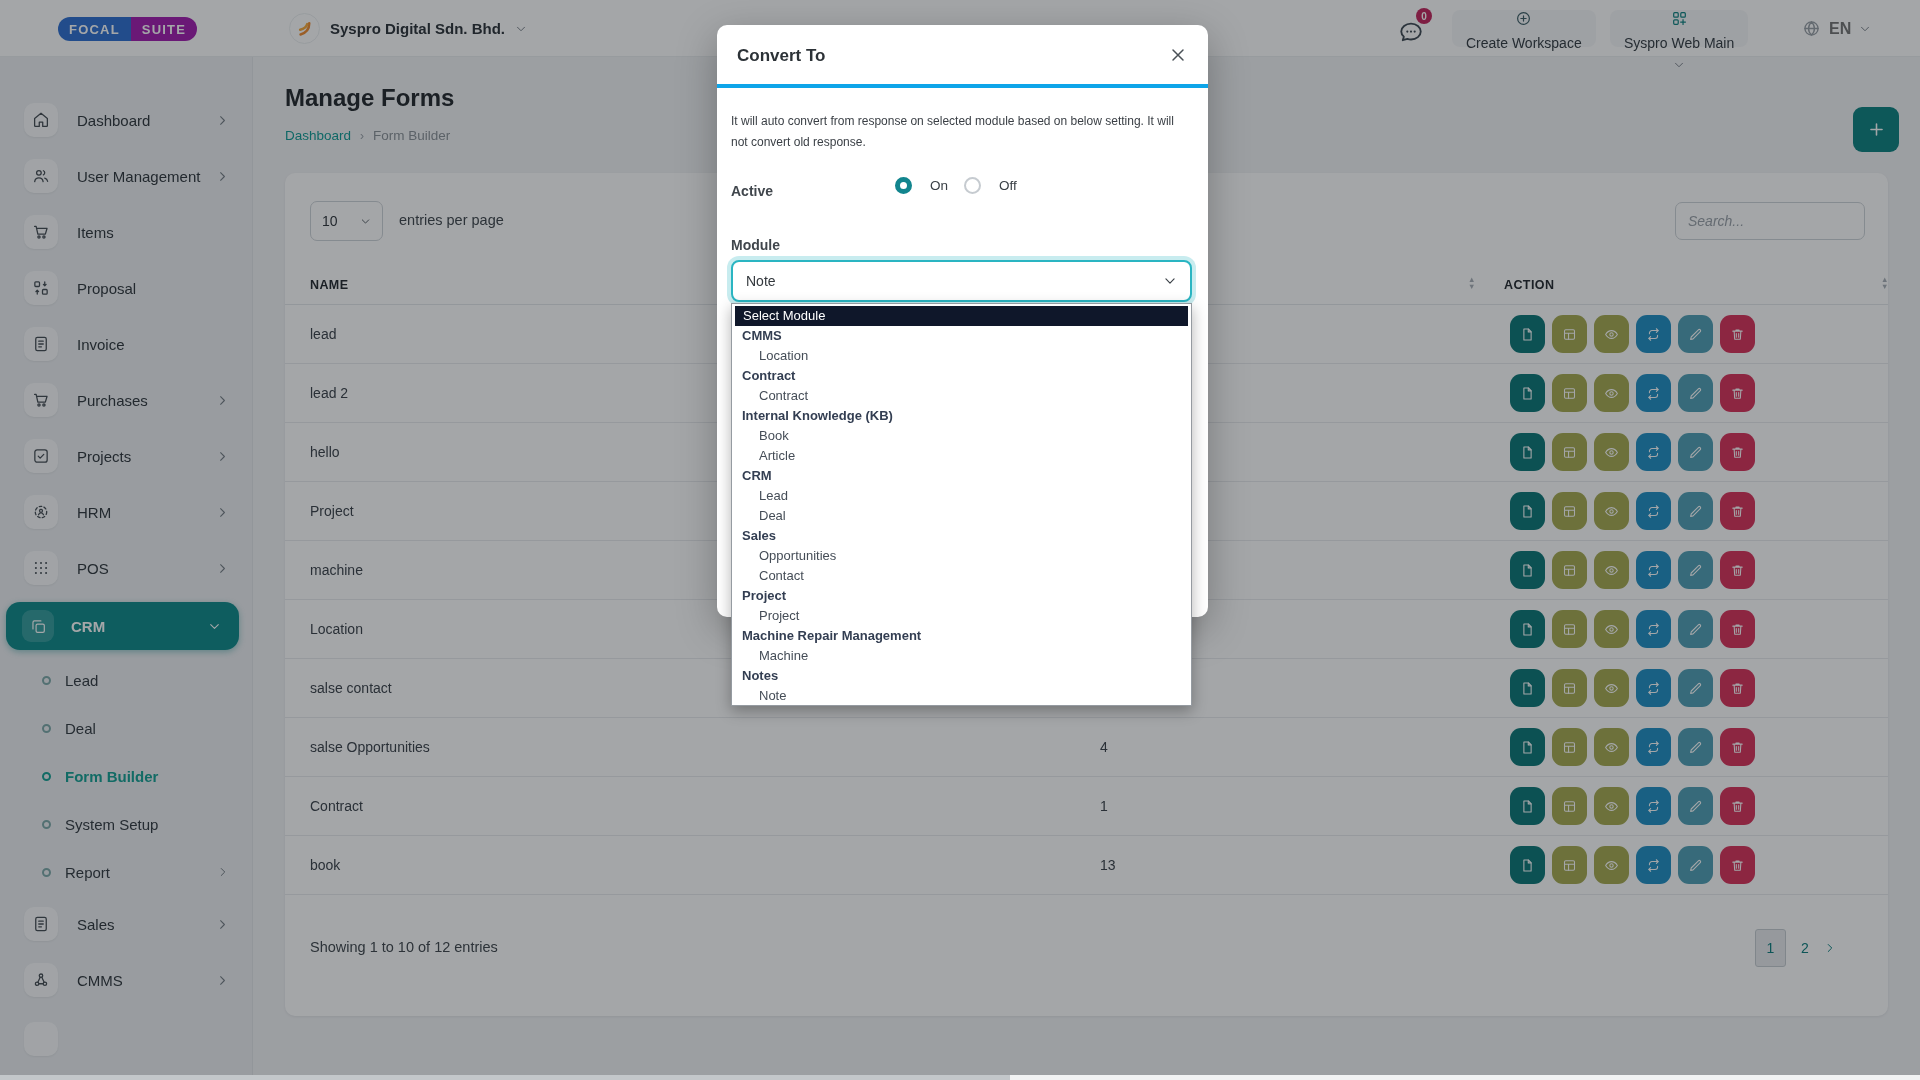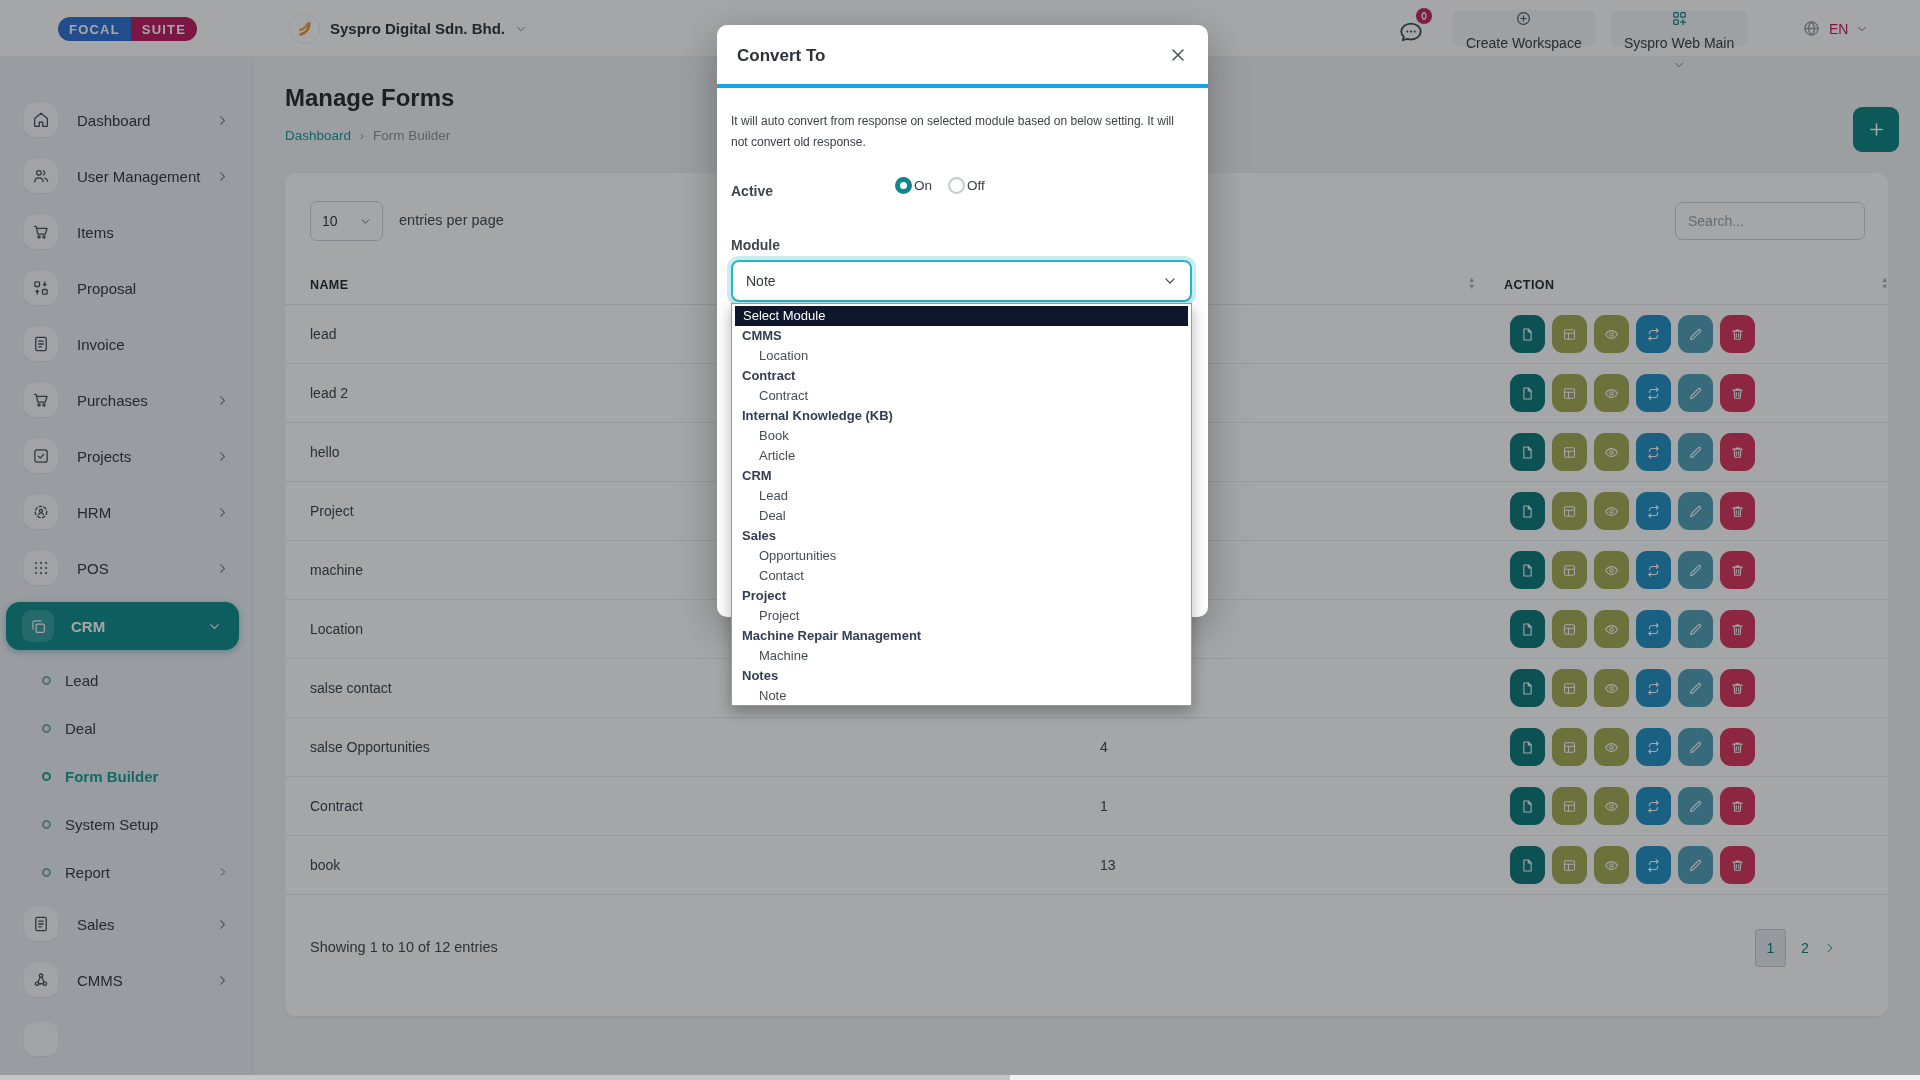--- a/index.html
+++ b/index.html
@@ -5,37 +5,37 @@
   * { margin:0; padding:0; box-sizing:border-box; }
   html,body { width:1920px; height:1080px; overflow:hidden; font-family:"Liberation Sans", sans-serif; }
   .screen { position:relative; width:1920px; height:1080px; background:#f3f4f6; overflow:hidden; }
   .ic { display:inline-flex; }
   .ic svg { width:100%; height:100%; }
 
   
   .header { position:absolute; left:0; top:0; width:100%; height:57px; background:#ffffff; border-bottom:1px solid #ebedef; z-index:10; }
   .logo { position:absolute; left:58px; top:17px; height:24px; display:flex; font-weight:800; font-size:13px; letter-spacing:1.2px; color:#fff; }
   .logo-part1 { background:#2e6fd0; padding:0 11px; border-radius:12px 0 0 12px; display:flex; align-items:center; }
-  .logo-part2 { background:#be185d; padding:0 11px; border-radius:0 12px 12px 0; display:flex; align-items:center; }
+  .logo-part2 { background:#a21caf; padding:0 11px; border-radius:0 12px 12px 0; display:flex; align-items:center; }
   .org { position:absolute; left:289px; top:0; height:57px; display:flex; align-items:center; gap:10px; cursor:pointer; }
   .avatar { width:31px; height:31px; border-radius:50%; background:#fff; border:1px solid #eceff1; display:flex; align-items:center; justify-content:center; }
   .avatar .ic { width:19px; height:19px; }
   .org-name { font-size:15px; font-weight:600; color:#2b3137; }
   .chev-sm { width:12px; height:12px; color:#7b828a; }
   .chat-wrap { position:absolute; left:1398px; top:13px; width:34px; height:34px; cursor:pointer; }
   .chat-ic { position:absolute; left:0; top:6px; width:26px; height:26px; color:#3e4953; }
   .chat-badge { position:absolute; left:18px; top:-5px; min-width:16px; height:16px; border-radius:8px; background:#c2255c; color:#fff; font-size:10px; font-weight:700; display:flex; align-items:center; justify-content:center; padding:0 4px; }
   .hdr-pill { position:absolute; top:10px; height:37px; background:#f6f7f9; border-radius:8px; display:flex; align-items:center; gap:8px; padding:0 14px; font-size:14px; color:#333b42; cursor:pointer;flex-direction:column; }
   .pill-create { left:1452px; }
   .pill-workspace { left:1610px; }
   .pill-ic { width:17px; height:17px; color:#3a5b63; }
   .pill-ic.teal { color:#0c8180; }
   .lang { position:absolute; left:1802px; top:10px; height:37px; display:flex; align-items:center; gap:8px; cursor:pointer; }
   .globe { width:19px; height:19px; color:#979ea5; }
-  .lang-code { font-size:14px; font-weight:400; color:#be185d; }
+  .lang-code { font-size:16px; font-weight:700; color:#737373; }
 
   
   .sidebar { position:absolute; left:0; top:57px; width:253px; bottom:0; background:#edeff2; border-right:1px solid #e3e5e8; z-index:5; padding-top:35px; }
   .side-item { height:56px; display:flex; align-items:center; padding-left:24px; position:relative; cursor:pointer; }
   .tile { width:34px; height:34px; border-radius:10px; background:#fafbfc; box-shadow:0 1px 2px rgba(0,0,0,.06); display:flex; align-items:center; justify-content:center; color:#454c53; flex:none; }
   .tile .ic { width:18px; height:18px; }
   .side-label { margin-left:19px; font-size:15px; color:#2f363c; }
   .chev { position:absolute; right:23px; width:13px; height:13px; color:#747c84; }
   .crm-pill { margin:6px 13px 6px 6px; height:48px; border-radius:14px; background:#0d8a8a; display:flex; align-items:center; padding-left:16px; position:relative; cursor:pointer; box-shadow:0 2px 6px rgba(13,138,138,.4); }
   .crm-tile { width:32px; height:32px; border-radius:9px; background:rgba(255,255,255,.17); display:flex; align-items:center; justify-content:center; color:#ffffff; }
@@ -55,21 +55,21 @@
   .breadcrumb { position:absolute; left:32px; top:71px; display:flex; align-items:center; gap:9px; font-size:13.5px; }
   .bc-home { color:#0f9b95; cursor:pointer; }
   .bc-sep { color:#9aa1a8; font-size:12px; }
   .bc-current { color:#8a9197; }
   .add-btn { position:absolute; left:1600px; top:50px; width:46px; height:45px; border-radius:9px; background:#0c8180; color:#fff; border:none; display:flex; align-items:center; justify-content:center; cursor:pointer; }
   .add-btn .ic { width:19px; height:19px; }
   .card { position:absolute; left:32px; top:116px; width:1603px; height:843px; background:#fff; border-radius:10px; box-shadow:0 1px 3px rgba(16,24,40,.08); }
   .entries-box { position:absolute; left:25px; top:28px; width:73px; height:40px; border:1px solid #ced3d8; border-radius:7px; display:flex; align-items:center; justify-content:space-between; padding:4px 11px; font-size:14px; color:#2f353b; cursor:pointer; background:#fff; }
   .entries-box .chev-sm { width:11px; height:11px; color:#4c545b; }
   .entries-label { position:absolute; left:114px; top:39px; font-size:14.5px; color:#3f464c; }
-  .search { position:absolute; left:1390px; top:29px; width:190px; height:38px; border:1px solid #ced3d8; border-radius:7px; padding:0 12px; font-size:14px; color:#a16207; background:#fff; outline:none; }
+  .search { position:absolute; left:1390px; top:29px; width:190px; height:38px; border:1px solid #ced3d8; border-radius:7px; padding:0 12px; font-size:14px; color:#a16207; background:#fff; outline:none;font-style:italic; }
   .search::placeholder { color:#9aa1a8; }
   .thead { position:absolute; left:0; top:97px; width:100%; height:35px; border-bottom:1px solid #e4e7ea; }
   .th-label { position:absolute; top:8px; font-size:12.5px; font-weight:700; letter-spacing:.4px; color:#23282e; }
   .sort { position:absolute; top:7px; display:flex; flex-direction:column; align-items:center; color:#a8afb6; font-size:7.5px; line-height:6.5px; cursor:pointer; }
   .sort::before { content:"▲"; }
   .sort::after { content:"▼"; }
   .rows { position:absolute; left:0; top:132px; width:100%; }
   .trow { height:59px; border-bottom:1px solid #e9ebed; position:relative; }
   .tname { position:absolute; left:25px; top:50%; transform:translateY(-50%); font-size:14px; color:#3b424a; }
   .tcount { position:absolute; left:815px; top:50%; transform:translateY(-50%); font-size:14px; color:#3b424a; }
@@ -92,21 +92,21 @@
   .overlay { position:absolute; inset:0; background:rgba(16,20,26,.38); z-index:50; }
   .modal { position:absolute; left:717px; top:25px; width:491px; height:592px; background:#fff; border-radius:10px; box-shadow:0 12px 40px rgba(0,0,0,.28); z-index:60; }
   .modal-head { height:63px; border-bottom:4px solid #0ea5e9; position:relative; }
   .modal-title { position:absolute; left:20px; top:21px; font-size:17px; font-weight:700; color:#2c3237; }
   .modal-close { position:absolute; right:20px; top:20px; width:20px; height:20px; color:#4a5157; cursor:pointer; }
   .modal-desc { position:absolute; left:14px; top:86px; width:452px; font-size:12px; line-height:21px; color:#3a3f45; }
   .fld-label { position:absolute; left:14px; font-size:14px; font-weight:600; color:#40464c; }
   .lbl-active { top:158px; }
   .lbl-module { top:212px; }
   .radio-group { position:absolute; left:178px; top:152px; display:flex; align-items:center; gap:16px; }
-  .radio-opt { display:flex; align-items:center; gap:2px; cursor:pointer; }
+  .radio-opt { display:flex; align-items:center; gap:18px; cursor:pointer; }
   .radio-on { width:17px; height:17px; border-radius:50%; border:5px solid #12858e; background:#fff; }
   .radio-off { width:17px; height:17px; border-radius:50%; border:2px solid #c6cbd0; background:#fff; }
   .radio-lbl { font-size:13.5px; color:#3a4046; }
   .mod-select { position:absolute; left:14px; top:235px; width:461px; height:42px; border:2px solid #2ab5c2; border-radius:8px; box-shadow:0 0 0 4px rgba(42,181,194,.26); display:flex; align-items:center; justify-content:space-between; padding:0 13px; cursor:pointer; background:#fff; }
   .mod-select-value { font-size:14px; color:#33383d; }
   .mod-select .chev-sm { width:14px; height:14px; color:#3c4248; }
 
   
   .dropdown { position:absolute; left:731px; top:303px; width:461px; height:403px; background:#fff; border:1px solid #959ba1; box-shadow:0 5px 14px rgba(0,0,0,.3); z-index:70; padding-top:2px; overflow:hidden; }
   .dd-selected { height:20px; margin:0 3px; background:#0f172a; color:#fff; font-size:13px; line-height:20px; padding-left:8px; cursor:pointer; }

